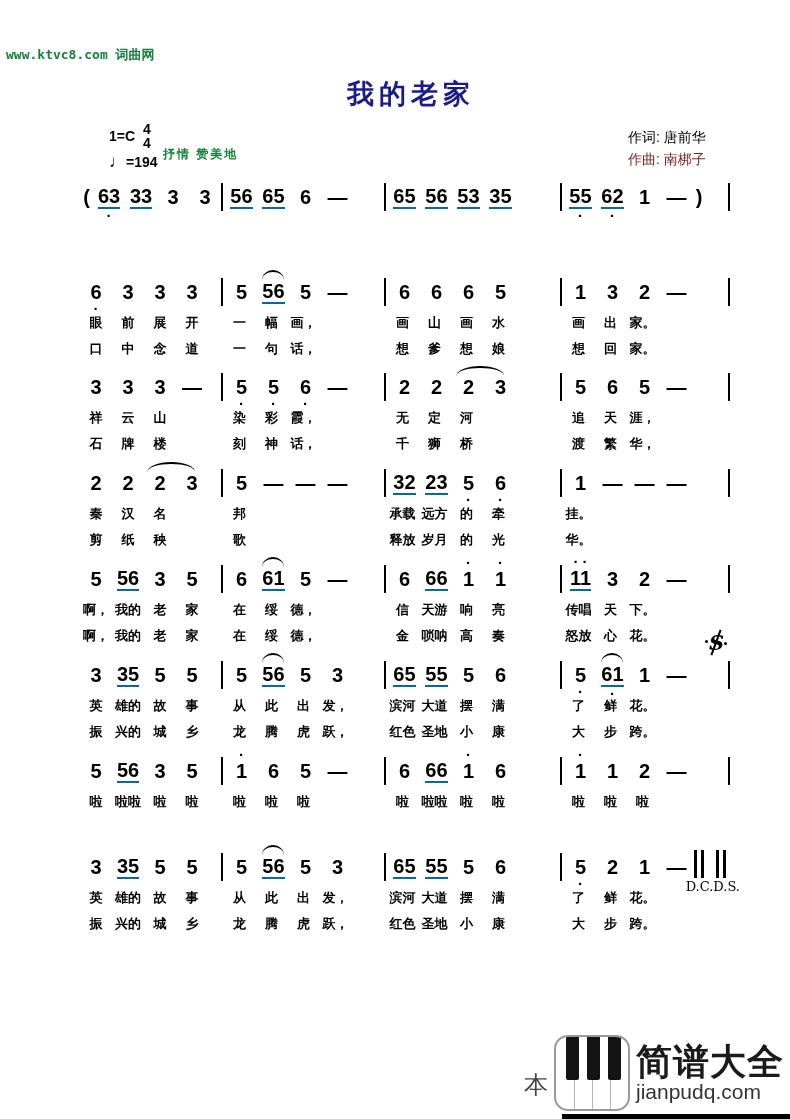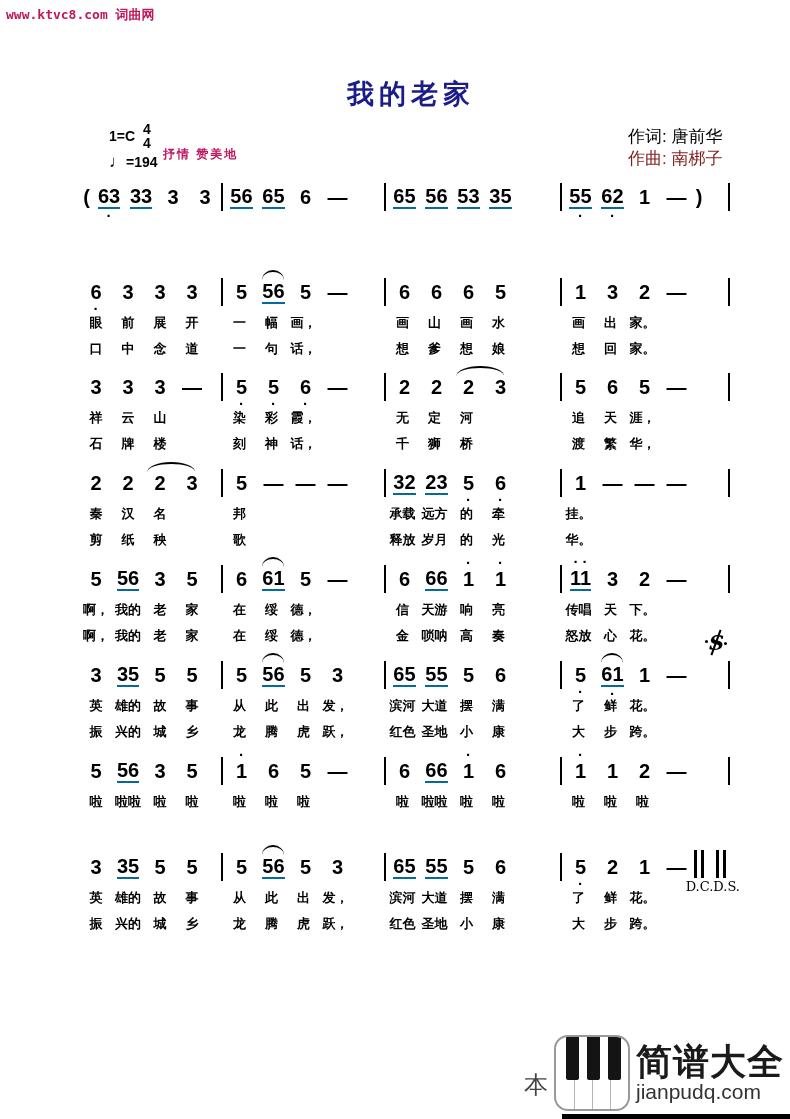--- a/index.html
+++ b/index.html
@@ -13,23 +13,23 @@
   
   .title{position:absolute;top:76px;left:0;width:100%;text-align:center;
          font-size:27px;font-weight:bold;letter-spacing:5px;
          font-family:"DejaVu Serif","Liberation Serif",serif;padding-left:16px;}
   .meta-left{position:absolute;left:86px;top:122px;font-weight:bold;font-size:14px;margin-left:23px;}
   .keyline{display:flex;align-items:center;gap:8px;}
   .timesig{display:inline-flex;flex-direction:column;align-items:center;line-height:1.0;
            font-size:14px;font-weight:bold;}
   .tempoline{margin-top:2px;font-size:14px;}
   .tempo-note{font-size:17px;}
-  .expression{position:absolute;left:163px;top:146px;font-size:12px;font-weight:bold;color:#be185d;
+  .expression{position:absolute;left:163px;top:146px;font-size:12px;font-weight:bold;color:#15803d;
               letter-spacing:2px;}
-  .credits{position:absolute;left:628px;top:126px;font-size:17px;line-height:22px;}
+  .credits{position:absolute;left:628px;top:126px;font-size:14px;line-height:22px;}
 
   
   #score{position:absolute;left:0;top:0;width:790px;height:1119px;}
   .system{position:absolute;left:78px;width:652px;}
   .row{display:grid;grid-template-columns:22% 25% 27% 26%;}
   .row.notes{height:30px;align-items:center;font-weight:bold;font-size:20px;}
   .row.notes .measure{height:28px;display:flex;align-items:center;padding-left:2px;}
   .row.notes .measure + .measure{border-left:2px solid #000;}
   .row.notes .measure:last-child{border-right:2px solid #000;}
   .system.no-end .row.notes .measure:last-child{border-right:none;}
@@ -76,21 +76,21 @@
   .piano .bk{position:absolute;top:0;width:13px;height:60%;background:#141414;border-radius:0 0 2px 2px;}
   .piano .bk1{left:14%;} .piano .bk2{left:43%;} .piano .bk3{left:72%;}
   .logotext{display:flex;flex-direction:column;line-height:1.02;}
   .logoname{font-size:36px;font-weight:bold;color:#1a1a1a;letter-spacing:1px;}
   .logodomain{font-size:21px;color:#333;}
   .bottombar{position:absolute;right:0;bottom:0;width:228px;height:5px;background:#000;}
 </style>
 </head>
 <body>
 
-<div class="watermark" style="color: #be185d;">www.ktvc8.com 词曲网</div>
+<div class="watermark" style="color: #15803d; margin-top: 40px;">www.ktvc8.com 词曲网</div>
 
 <div class="title" style="color: rgb(27, 27, 138);">我的老家</div>
 
 <div class="meta-left">
   <div class="keyline">
     <span>1=C</span>
     <span class="timesig">
       <span>4</span>
       <span>4</span>
     </span>

